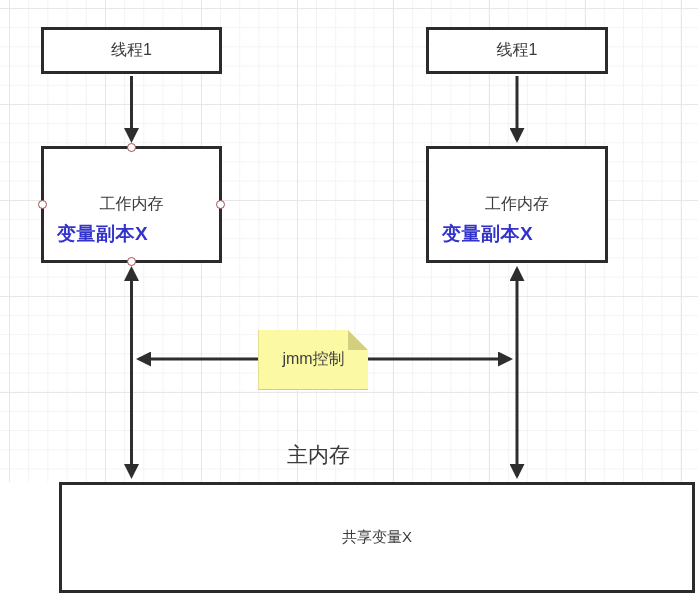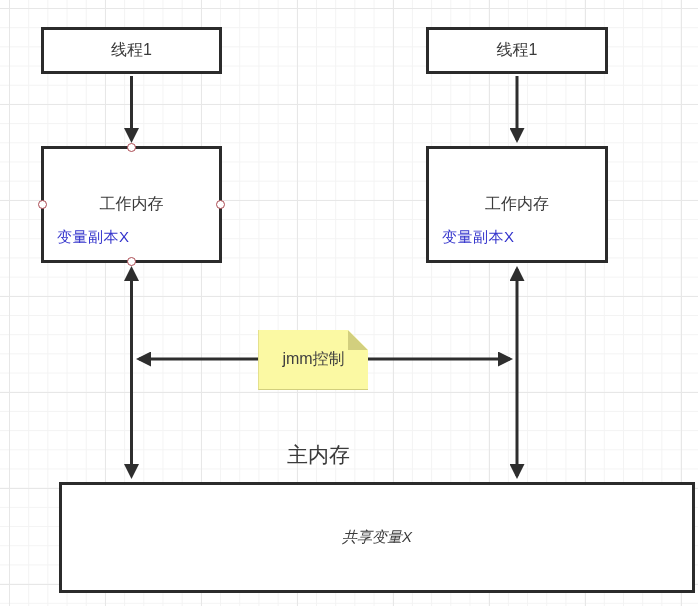--- a/index.html
+++ b/index.html
@@ -16,21 +16,21 @@
   }
   * { margin: 0; padding: 0; box-sizing: border-box; }
   html, body { width: 698px; height: 606px; overflow: hidden; }
   body {
     font-family: "Liberation Sans", "DejaVu Sans", sans-serif;
     color: var(--text);
   }
   .canvas {
     position: relative;
     width: 698px;
-    height: 606px;
+    height: 482px;
     background-color: var(--canvas-bg);
     background-image:
       linear-gradient(var(--grid-major) 1px, transparent 1px),
       linear-gradient(90deg, var(--grid-major) 1px, transparent 1px),
       linear-gradient(var(--grid-minor) 1px, transparent 1px),
       linear-gradient(90deg, var(--grid-minor) 1px, transparent 1px);
     background-size: 96px 96px, 96px 96px, 19.2px 19.2px, 19.2px 19.2px;
     background-position: 9px 8px;
   }
   svg.connector-layer {
@@ -52,27 +52,27 @@
     display: flex;
     align-items: center;
     justify-content: center;
     font-size: 16px;
     color: var(--text);
   }
   .node-thread-left  { left: 41px;  top: 27px; width: 181px; height: 47px; }
   .node-thread-right { left: 426px; top: 27px; width: 182px; height: 47px; }
   .node-wm-left  { left: 41px;  top: 146px; width: 181px; height: 117px; }
   .node-wm-right { left: 426px; top: 146px; width: 182px; height: 117px; }
-  .node-main { left: 59px; top: 482px; width: 636px; height: 111px; font-size: 15px; font-style: italic; }
+  .node-main { left: 59px; top: 482px; width: 636px; height: 111px; font-size: 15px; }
   .wm-variable {
     position: absolute;
     left: 13px;
     bottom: 13px;
-    font-size: 15px;
-    font-weight: normal;
+    font-size: 19px;
+    font-weight: bold;
     color: var(--variable-text);
     letter-spacing: 0.5px;
   }
   .conn-point {
     position: absolute;
     width: 9px; height: 9px;
     border-radius: 50%;
     background: #ffffff;
     border: 1.5px solid var(--connection-point);
   }

